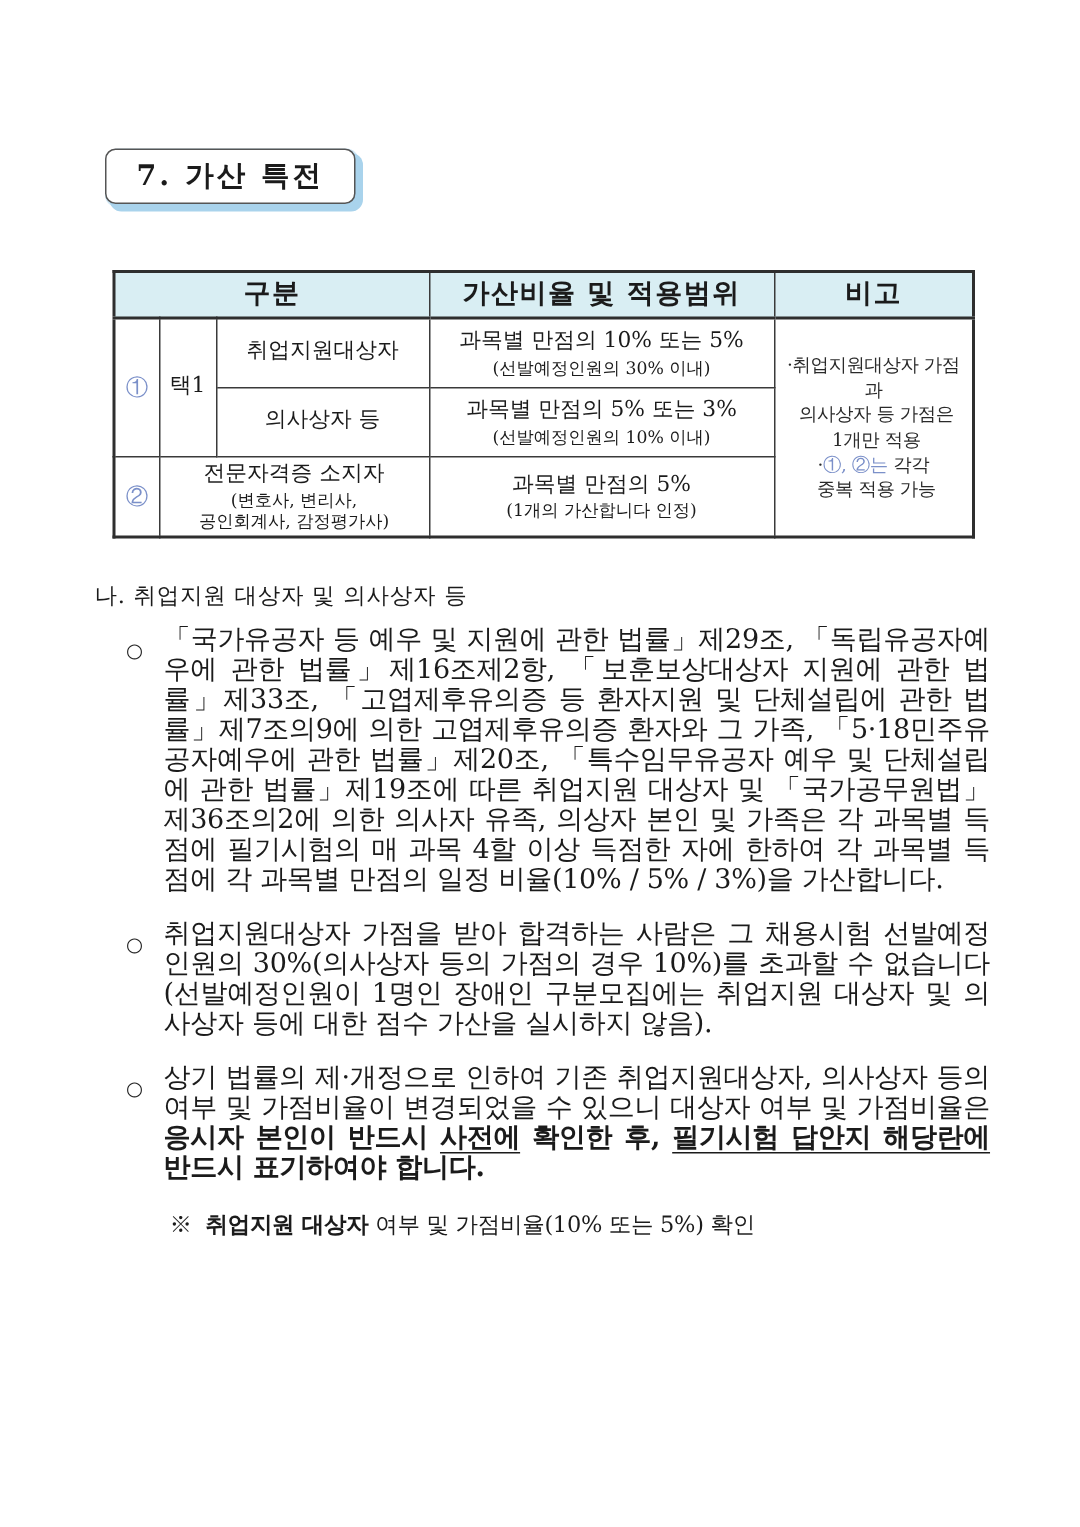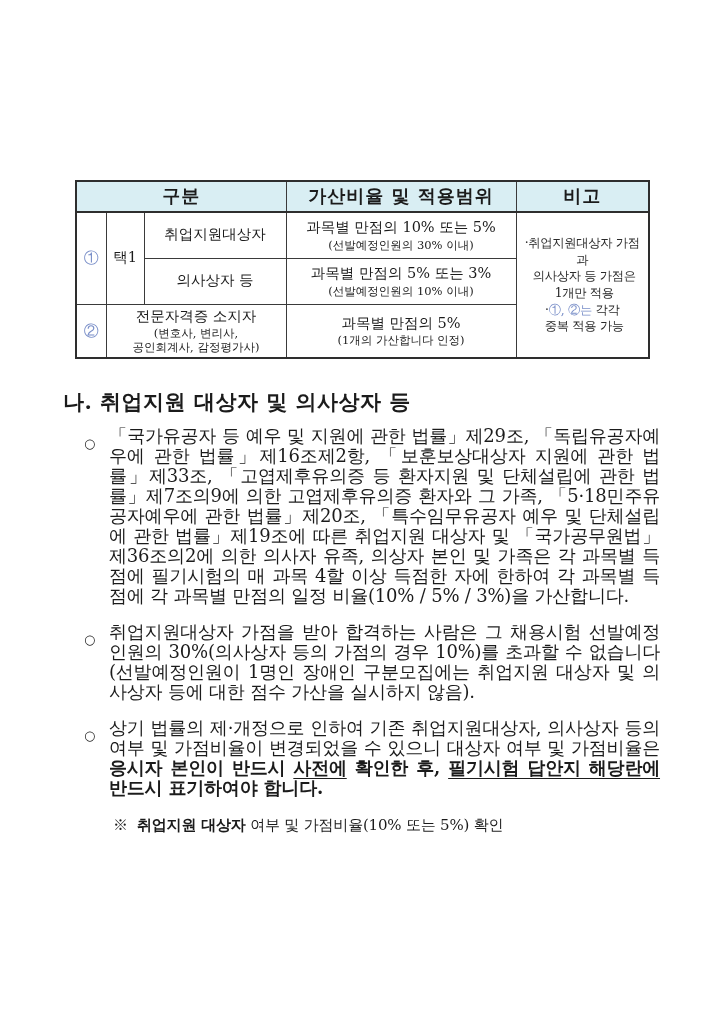--- a/index.html
+++ b/index.html
@@ -37,38 +37,41 @@
   .sub{font-size:11.5px;line-height:1.25;}
   .circled{color:#7b90c9;}
   .num-cell{font-size:15px;}
   .note-cell{
     text-align:left;font-size:12.3px;line-height:1.5;
     padding:4px 5px 4px 6px;color:#2a2a2a;letter-spacing:-0.3px;
   }
   .note-cell .cont{padding-left:4px;}
   
   .content{position:absolute;left:63px;top:388px;width:600px;}
-  .heading-na{position:static;font-size:21px;font-weight:bold;letter-spacing:.5px;}
+  .heading-na{position:static;font-size:15px;font-weight:normal;letter-spacing:.5px;}
   .para{display:flex;margin-top:10px;}
   .bullet{width:46px;padding-left:21px;box-sizing:border-box;
     font-size:13px;line-height:36px;flex:none;}
   .ptext{width:551px;text-align:justify;font-size:18px;line-height:20px;
     letter-spacing:-0.2px;word-break:break-all;}
   .b{font-weight:bold;margin-top:24px;}
   .bu{font-weight:bold;text-decoration:underline;text-underline-offset:4px;}
   .notes{margin-top:14px;margin-left:50px;}
   .note-item{display:flex;margin-top:9px;}
   .marker{width:24px;flex:none;font-size:15px;line-height:27px;}
   .note-lines{font-size:15px;line-height:27px;letter-spacing:-0.2px;}
 </style>
 </head>
 <body>
 
 <div class="page">
 
+  <div class="title-box">
+    <span>7. 가산 특전</span>
+  </div>
 
 
   <table class="grade-table">
     <colgroup>
       <col style="width:30px">
         <col style="width:38px">
         <col style="width:142px">
       <col style="width:230px">
         <col style="width:133px">
     </colgroup>

